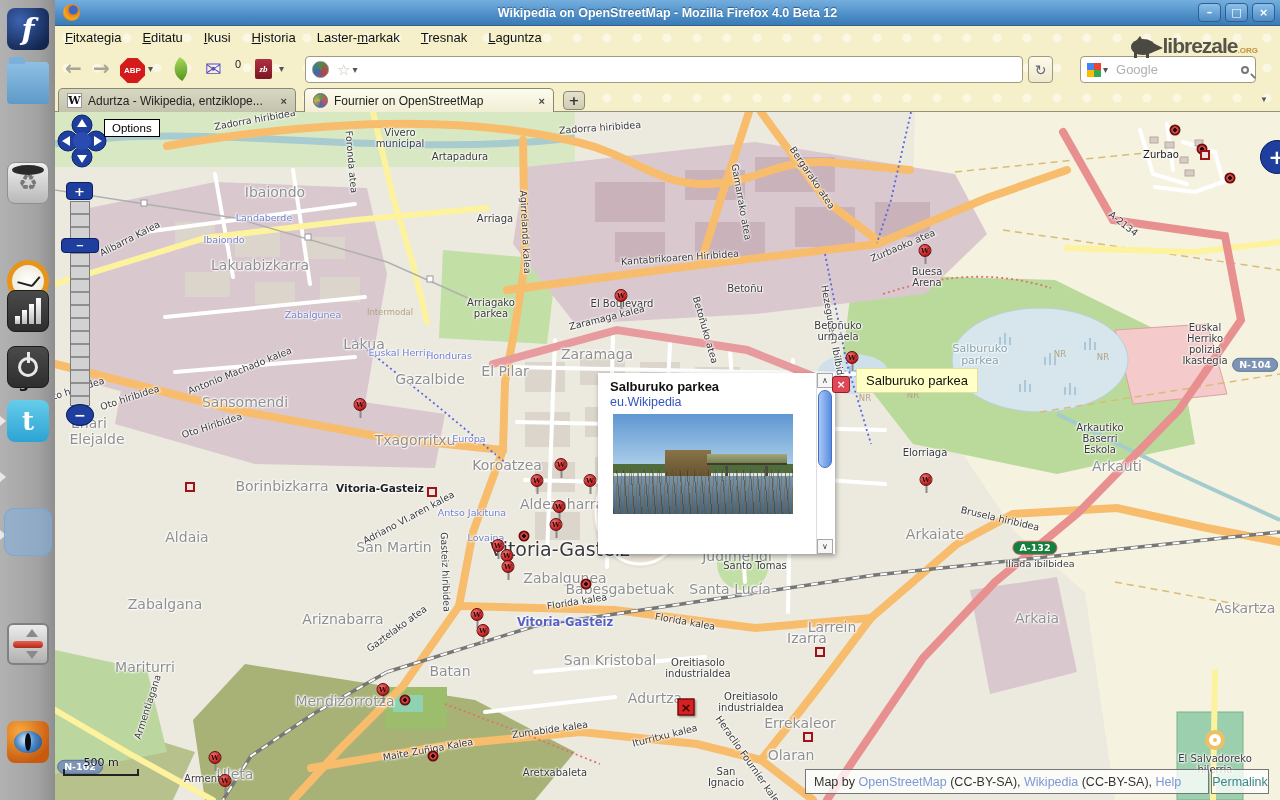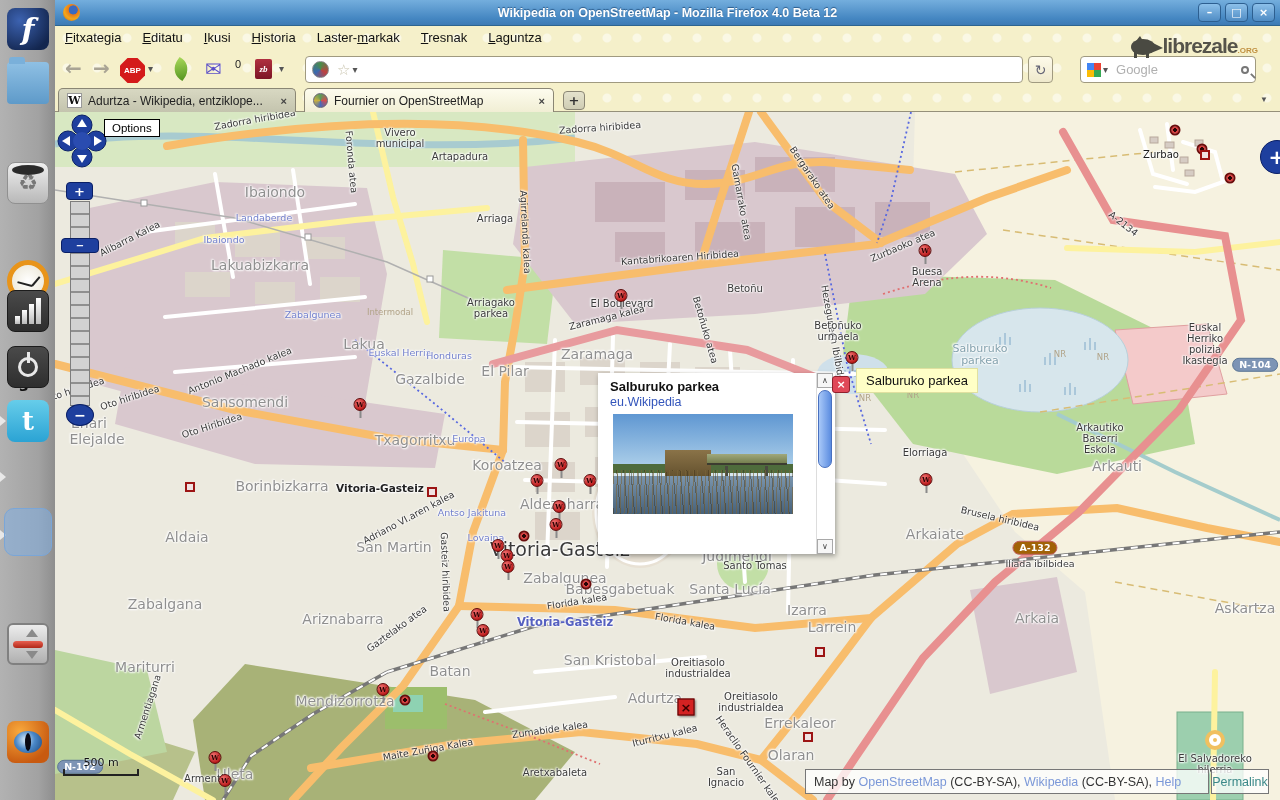--- a/index.html
+++ b/index.html
@@ -122,21 +122,21 @@
   .dark{font-size:10px;color:#1a1a1a;}
   .blue{font-size:9.5px;color:#7380cc;}
   .city{font-size:19px;color:#3a3a3a;}
   .smb{font-size:10.5px;font-weight:bold;color:#222;}
   .station{font-size:11.5px;font-weight:bold;color:#5560c0;}
   .road{font-size:9.5px;color:#383838;}
   .nat{font-size:11px;color:#84a2ae;}
   .nr{font-size:8.5px;color:#b2a489;text-shadow:none;}
   .shieldb{font-size:9.5px;font-weight:bold;color:#fff;background:#7d94b5;border:1px solid #5a7494;
     border-radius:9px;padding:1px 6px;text-shadow:none;}
-  .shieldp{font-size:9.5px;font-weight:bold;color:#fff;background:#a16207;border:1px solid #c06060;
+  .shieldp{font-size:9.5px;font-weight:bold;color:#fff;background:#15803d;border:1px solid #c06060;
     border-radius:9px;padding:1px 6px;text-shadow:none;}
   .mk{position:absolute;z-index:6;}
   .mk-pin{display:flex;flex-direction:column;align-items:center;transform:translate(-50%,-70%);}
   .ph{width:13px;height:13px;border-radius:50%;border:1px solid #5c0a0a;
     background:radial-gradient(circle at 35% 30%,#f07070,#b81818 75%);
     color:#2c0404;font:bold 7px "DejaVu Serif",serif;display:flex;align-items:center;justify-content:center;}
   .pt{width:2px;height:7px;background:#8a8a8a;}
   .mk-dot{width:11px;height:11px;border-radius:50%;transform:translate(-50%,-50%);
     border:2px solid #6a0c0c;background:radial-gradient(circle,#2a0404 0 2px,#d84040 2px);}
   .mk-sq{width:10px;height:10px;transform:translate(-50%,-50%);background:#f0e2e2;border:2px solid #9c1414;}
@@ -550,21 +550,21 @@
       <div class="ml lg" style="left: 565px; top: 478px; transform: translate(-50%, -50%);">Babesgabetuak</div>
       <div class="ml lg" style="left: 675px; top: 478px; transform: translate(-50%, -50%);">Santa Lucía</div>
       <div class="ml lg" style="left: 682px; top: 445px; transform: translate(-50%, -50%);">Judimendi</div>
       <div class="ml sm" style="left: 700px; top: 453px; transform: translate(-50%, -50%);">Santo Tomas</div>
       <div class="ml road" style="left: 522px; top: 490px; transform: translate(-50%, -50%) rotate(-9deg);">Florida kalea</div>
       <div class="ml road" style="left: 630px; top: 510px; transform: translate(-50%, -50%) rotate(10deg);">Florida kalea</div>
       <div class="ml station" style="left: 510px; top: 510px; transform: translate(-50%, -50%);">Vitoria-Gasteiz</div>
       <div class="ml lg" style="left: 110px; top: 493px; transform: translate(-50%, -50%);">Zabalgana</div>
       <div class="ml lg" style="left: 288px; top: 508px; transform: translate(-50%, -50%); text-align: center;">Ariznabarra</div>
       <div class="ml road" style="left: 342px; top: 517px; transform: translate(-50%, -50%) rotate(-36deg);">Gaztelako atea</div>
-      <div class="ml lg" style="left: 736px; top: 499px; transform: translate(-50%, -50%); padding-left: 32px;">Izarra</div>
+      <div class="ml lg" style="left: 736px; top: 527px; transform: translate(-50%, -50%); padding-left: 32px;">Izarra</div>
       <div class="ml lg" style="left: 777px; top: 516px; transform: translate(-50%, -50%);">Larrein</div>
       <div class="ml road" style="left: 945px; top: 407px; transform: translate(-50%, -50%) rotate(13deg);">Brusela hiribidea</div>
       <div class="ml lg" style="left: 880px; top: 423px; transform: translate(-50%, -50%);">Arkaiate</div>
       <div class="ml sm" style="left: 870px; top: 340px; transform: translate(-50%, -50%);">Elorriaga</div>
       <div class="ml lg" style="left: 1062px; top: 355px; transform: translate(-50%, -50%);">Arkauti</div>
       <div class="ml sm" style="left: 1045px; top: 326px; transform: translate(-50%, -50%);">Arkautiko
 Baserri
 Eskola</div>
       <div class="ml shieldp" style="left: 980px; top: 436px; transform: translate(-50%, -50%);">A-132</div>
       <div class="ml road" style="left: 985px; top: 452px; transform: translate(-50%, -50%);">Iliada ibilbidea</div>

